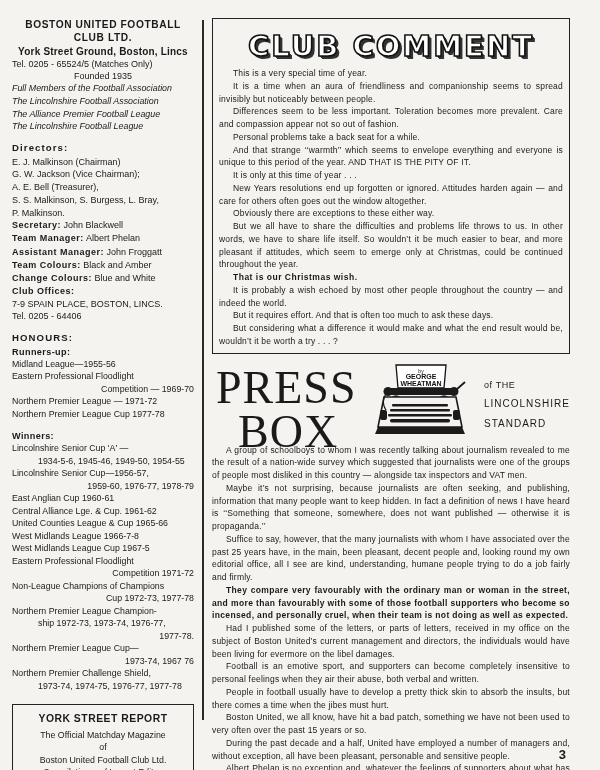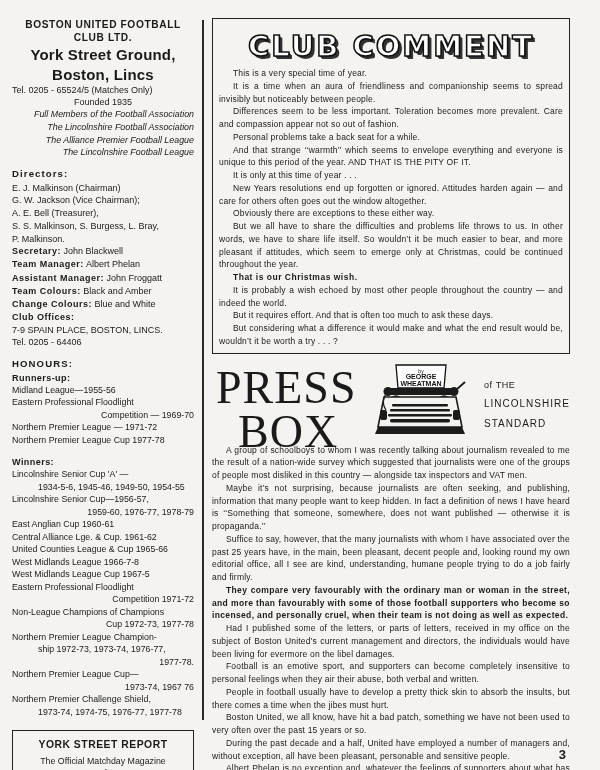--- a/index.html
+++ b/index.html
@@ -45,36 +45,36 @@
     text-align: center;
     font-weight: bold;
     letter-spacing: 0.6px;
     font-size: 10.2px;
     line-height: 1.28;
     margin-bottom: 1px;
   }
   .club-ground {
     text-align: center;
     font-weight: bold;
-    font-size: 15px;
+    font-size: 10px;
     letter-spacing: 0.2px;
     line-height: 1.3;
   }
   .club-tel {
     text-align: left;
     font-size: 9px;
     line-height: 1.35;
   }
   .club-founded {
     text-align: center;
     font-size: 9px;
     line-height: 1.35;
   }
   .club-aff {
-    text-align: right;
+    text-align: left;
     font-style: italic;
     font-size: 8.9px;
     line-height: 1.42;
   }
   .sec-gap { height: 9px; }
   .sec-title {
     font-weight: bold;
     font-size: 9.6px;
     letter-spacing: 1.1px;
     margin-bottom: 1px;

